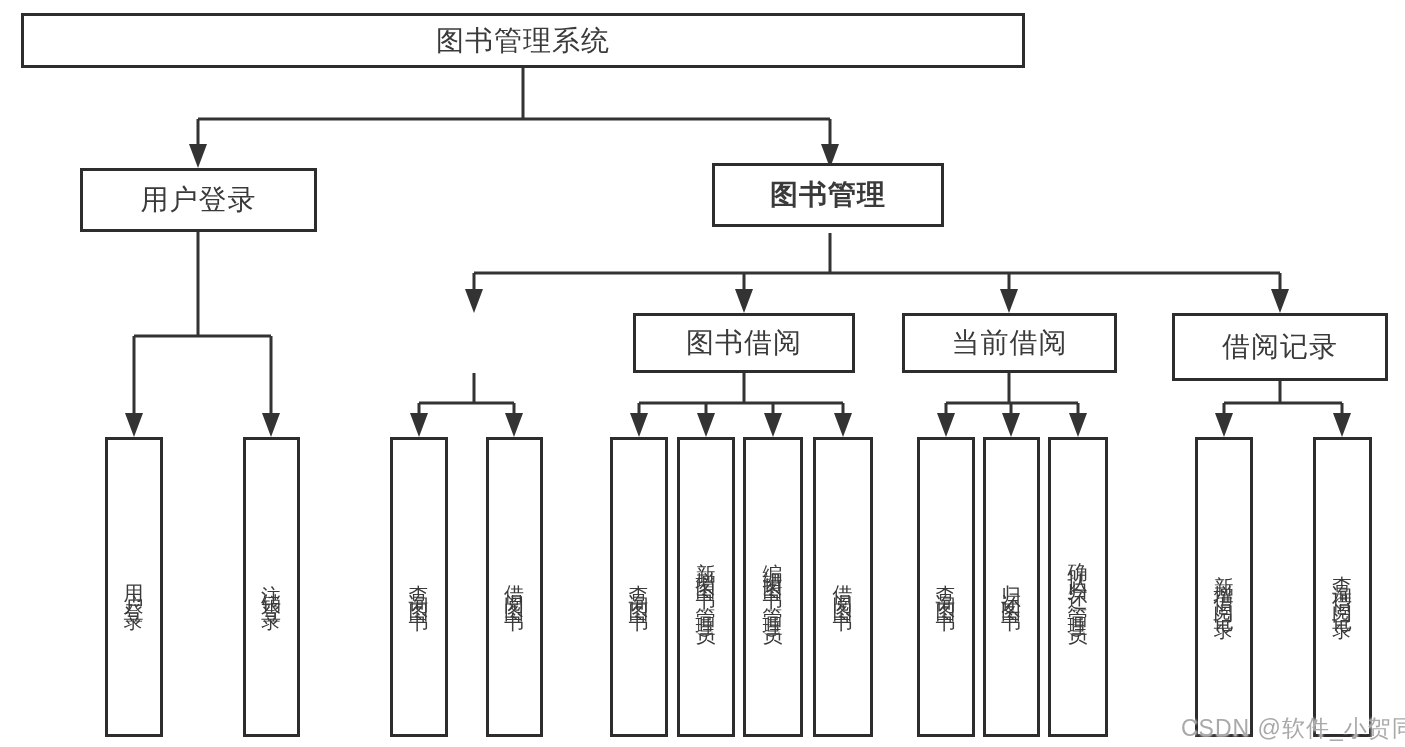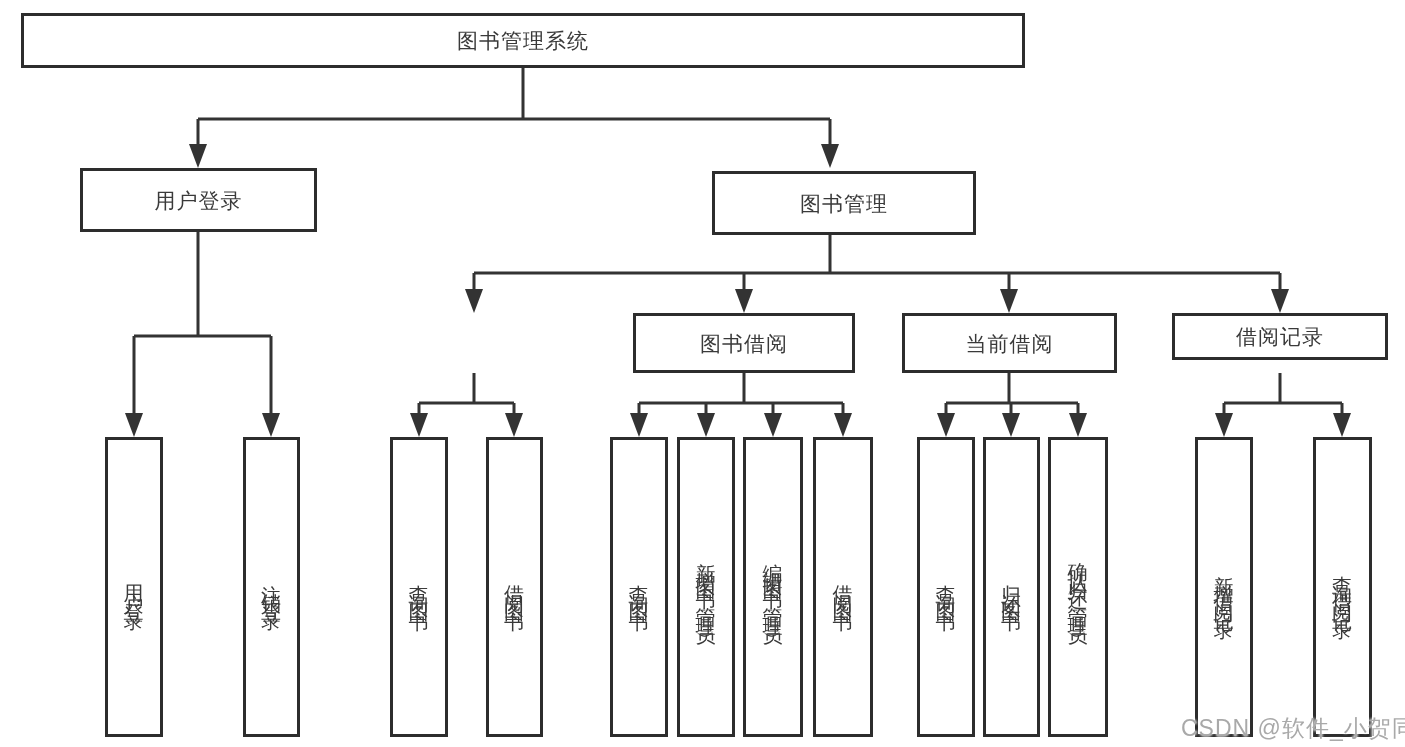--- a/index.html
+++ b/index.html
@@ -21,21 +21,21 @@
     box-sizing: border-box;
     background: #ffffff;
     border: 3px solid #2d2d2d;
     display: flex;
     align-items: center;
     justify-content: center;
     color: #3a3a3a;
     text-align: center;
   }
   .hbox {
-    font-size: 21px;
+    font-size: 28px;
     letter-spacing: 1px;
     line-height: 1;
   }
   .vbox {
     writing-mode: vertical-rl;
     text-orientation: mixed;
     font-size: 20px;
     letter-spacing: 9px;
     line-height: 1;
   }
@@ -98,31 +98,31 @@
     </g>
   </svg>
 
   <div class="node hbox" style="left:21px; top:13px; width:1004px; height:55px;">
     <span>图书管理系统</span>
   </div>
 
   <div class="node hbox" style="left:80px; top:168px; width:237px; height:64px;">
     <span>用户登录</span>
   </div>
-  <div class="node hbox" style="left:712px; top:171px; width:264px; height:64px;">
+  <div class="node hbox" style="left:712px; top:163px; width:232px; height:64px;font-weight:bold;">
     <span>图书管理</span>
   </div>
 
   <div class="node hbox" style="left:633px; top:313px; width:222px; height:60px;">
     <span>图书借阅</span>
   </div>
   <div class="node hbox" style="left:902px; top:313px; width:215px; height:60px;">
     <span>当前借阅</span>
   </div>
-  <div class="node hbox" style="left:1172px; top:313px; width:216px; height:47px;">
+  <div class="node hbox" style="left:1172px; top:313px; width:216px; height:68px;">
     <span>借阅记录</span>
   </div>
 
   <div class="node vbox" style="left:105px; top:437px; width:58px; height:300px;">
     <span>用户登录</span>
   </div>
   <div class="node vbox" style="left:243px; top:437px; width:57px; height:300px;">
     <span>注销登录</span>
   </div>
 

